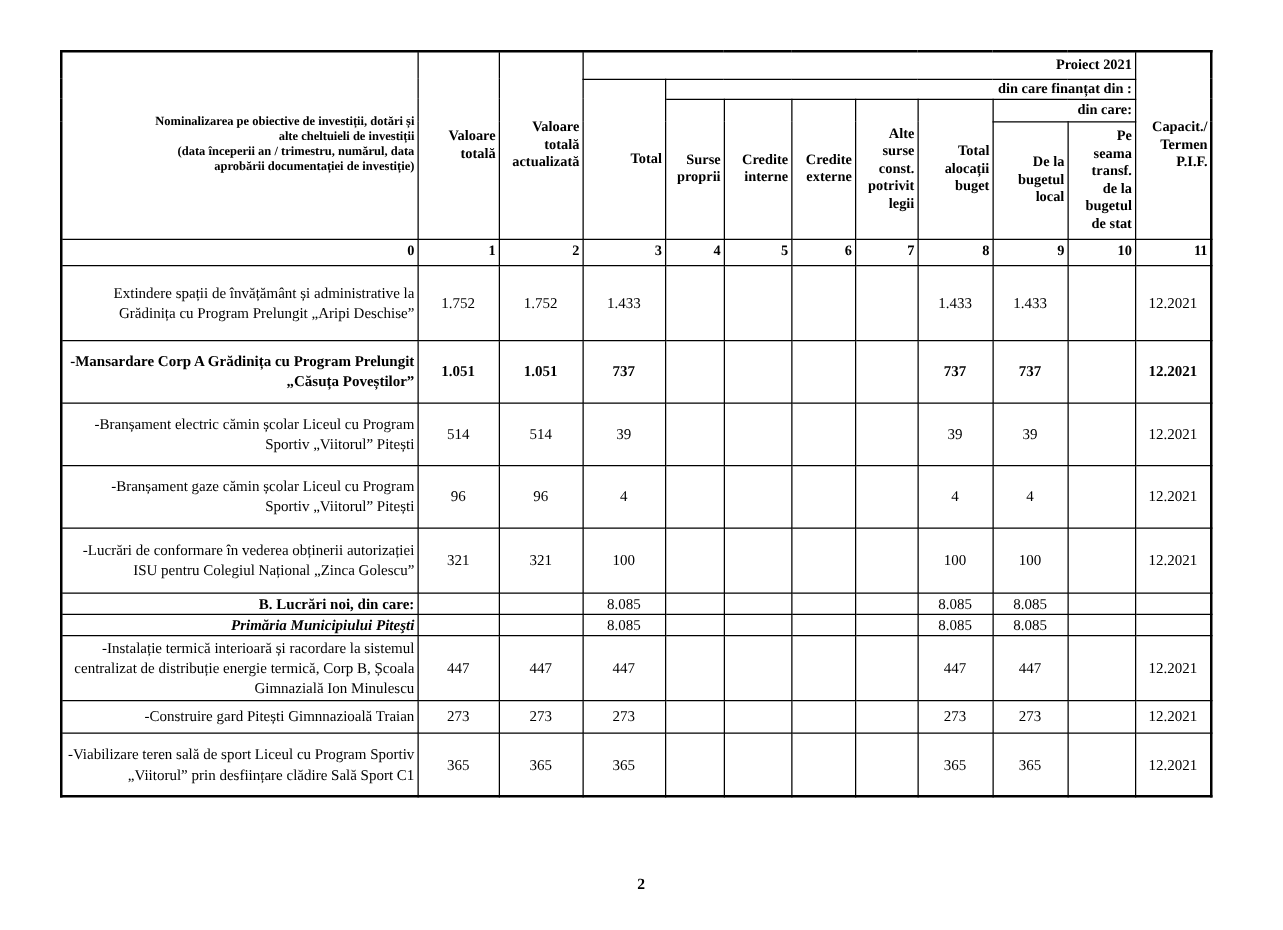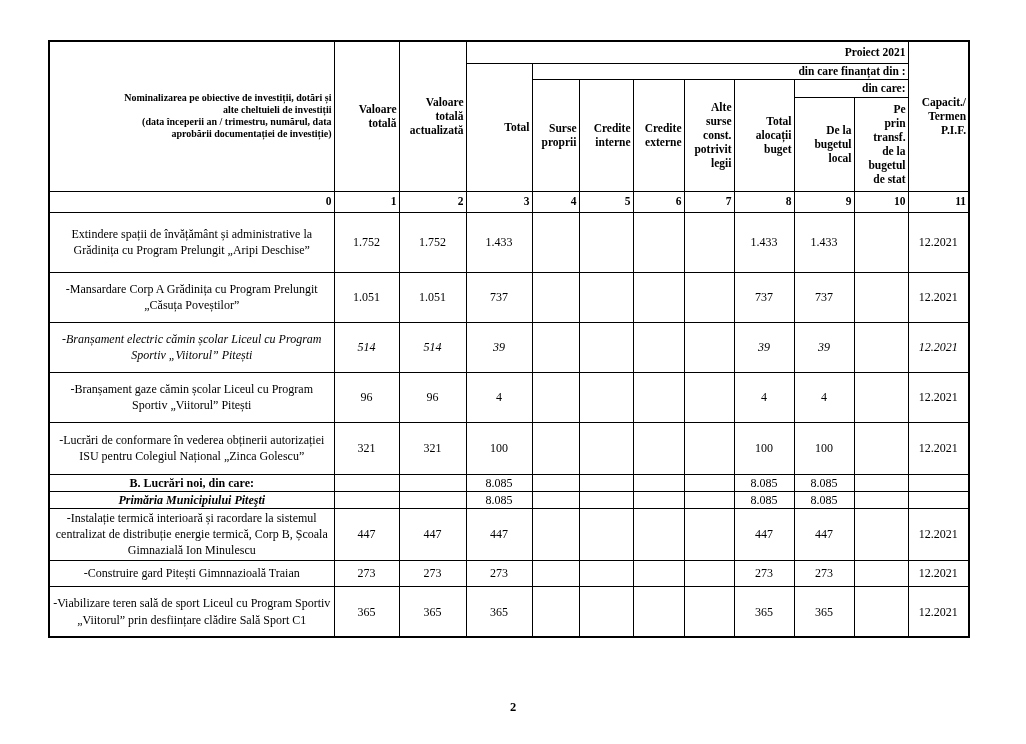--- a/index.html
+++ b/index.html
@@ -22,21 +22,21 @@
 
   thead th {
     font-weight:bold; font-size:11.5px; line-height:1.22;
     text-align:right; vertical-align:middle; white-space:pre-line;
   }
   th.obj-header { font-size:10px; padding:0 6px; }
 
   tr.num-row th { font-size:11.5px; line-height:1; height:20px; white-space:nowrap; }
 
   tbody td { font-size:12px; line-height:1.35; vertical-align:middle; }
-  td.name { text-align:center; padding:1px 5px; }
+  td.name { text-align:right; padding:1px 5px; }
   td.val  { text-align:center; }
   td.bold { font-weight:bold; }
   td.bold-italic { font-weight:bold; font-style:italic; }
 
   .pagenum {
     position:absolute; left:0; right:0; top:700px;
     text-align:center; font-size:12.5px; font-weight:bold;
   }
 </style>
 </head>
@@ -93,21 +93,21 @@
         <th rowspan="2">Total
 alocații
 buget</th>
         <th colspan="2">din care:</th>
       </tr>
       <tr style="height:94px">
         <th>De la
 bugetul
 local</th>
         <th>Pe
-prin
+seama
 transf.
 de la
 bugetul
 de stat</th>
       </tr>
       <tr class="num-row">
         <th>0</th>
         <th>1</th>
         <th>2</th>
         <th>3</th>
@@ -129,35 +129,35 @@
           <td class="val">1.433</td>
           <td class="val"></td>
           <td class="val"></td>
           <td class="val"></td>
           <td class="val"></td>
           <td class="val">1.433</td>
           <td class="val">1.433</td>
           <td class="val"></td>
           <td class="val">12.2021</td>
         </tr>
-        <tr style="height: 50px;">
+        <tr style="height: 50px; font-weight: bold;">
           <td class="name">-Mansardare Corp A Grădinița cu Program Prelungit „Căsuța Poveștilor”</td>
           <td class="val">1.051</td>
           <td class="val">1.051</td>
           <td class="val">737</td>
           <td class="val"></td>
           <td class="val"></td>
           <td class="val"></td>
           <td class="val"></td>
           <td class="val">737</td>
           <td class="val">737</td>
           <td class="val"></td>
           <td class="val">12.2021</td>
         </tr>
-        <tr style="height: 50px; font-style: italic;">
+        <tr style="height: 50px;">
           <td class="name">-Branșament electric cămin școlar Liceul cu Program Sportiv „Viitorul” Pitești</td>
           <td class="val">514</td>
           <td class="val">514</td>
           <td class="val">39</td>
           <td class="val"></td>
           <td class="val"></td>
           <td class="val"></td>
           <td class="val"></td>
           <td class="val">39</td>
           <td class="val">39</td>

